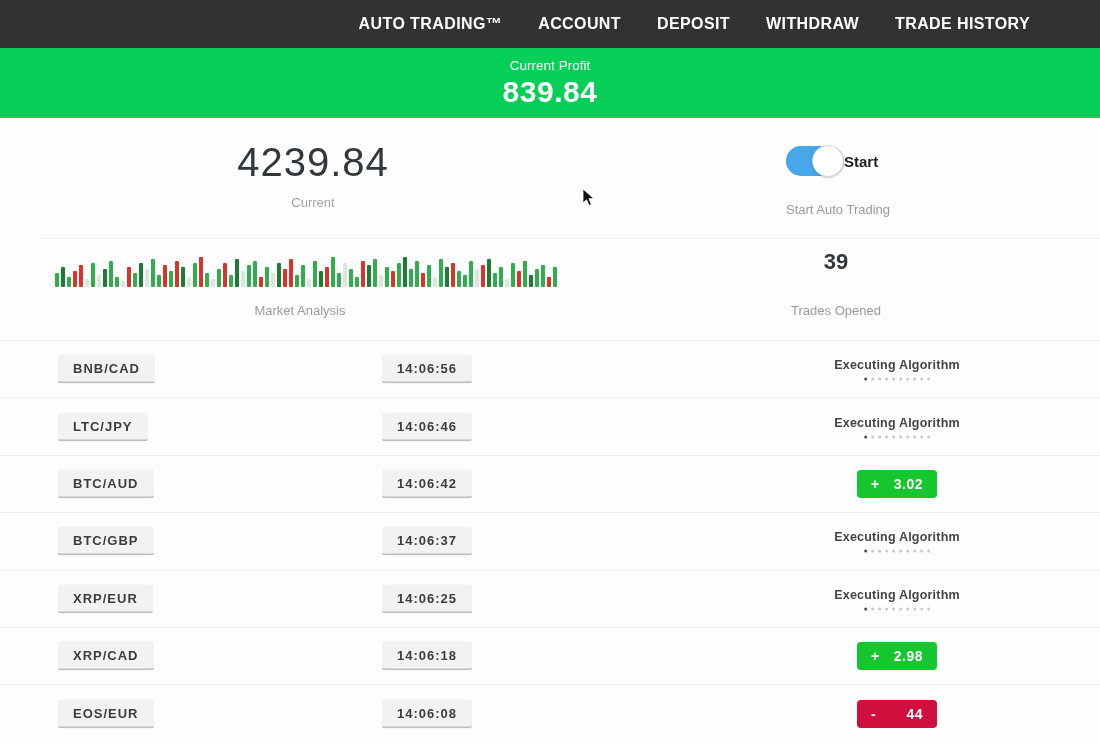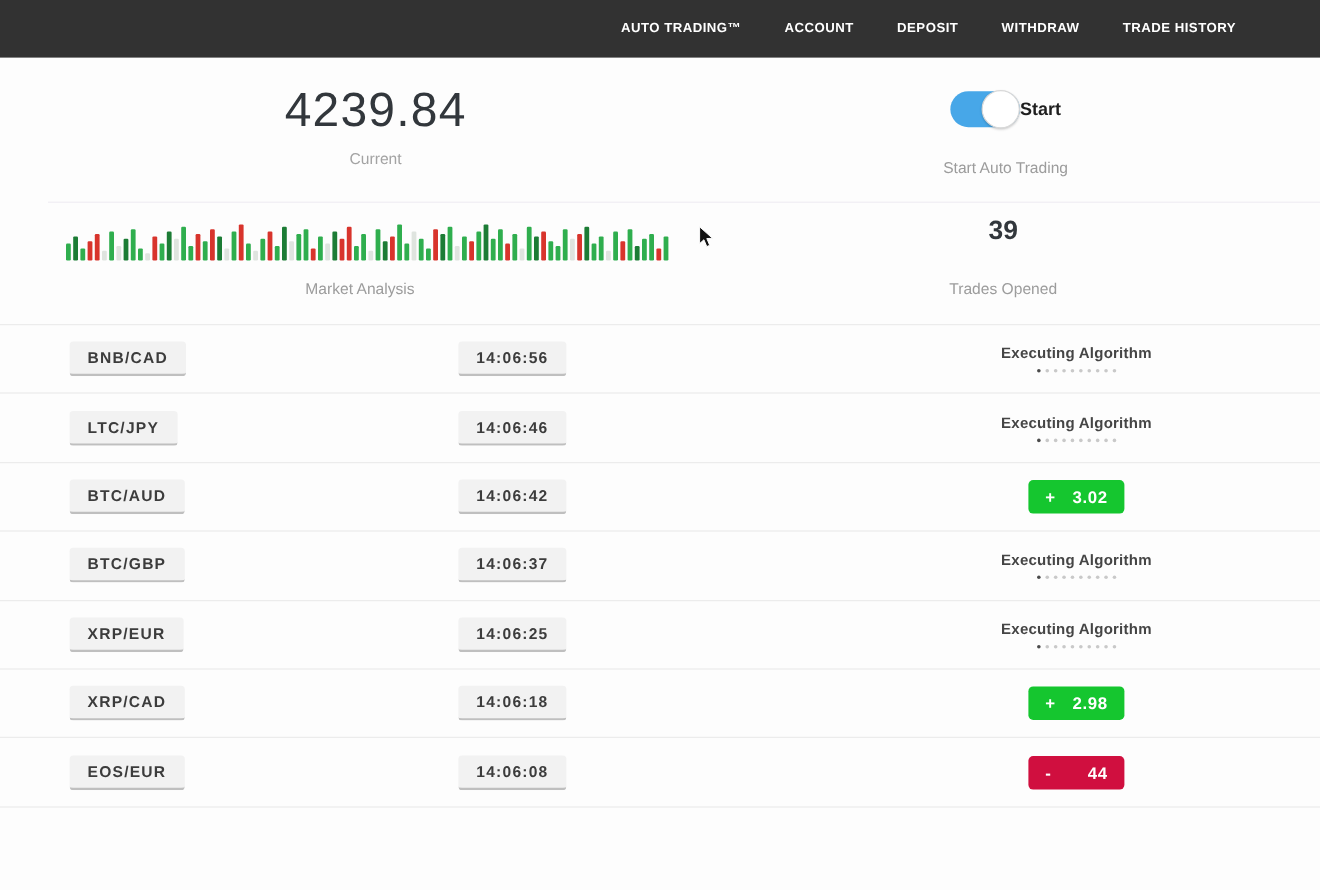--- a/index.html
+++ b/index.html
@@ -3,38 +3,38 @@
 <meta charset="utf-8">
 <style>
   * { margin:0; padding:0; box-sizing:border-box; }
   html,body { width:1100px; height:742px; overflow:hidden; background:#fff;
     font-family:"Liberation Sans", sans-serif; }
   .page { position:relative; width:1100px; height:742px; background:#fdfdfd; }
 
   
   .nav { height:48px; background:#323232; display:flex; align-items:center;
     justify-content:flex-end; padding-right:70px; gap:36px; }
-  .nav-item { color:#ffffff; font-size:11px; font-weight:700; letter-spacing:.4px;
+  .nav-item { color:#ffffff; font-size:16px; font-weight:700; letter-spacing:.4px;
     cursor:pointer; white-space:nowrap; }
 
   
   .banner { height:70px; background:#06cf58; color:#fff; text-align:center;
     display:flex; flex-direction:column; justify-content:center; gap:2px; }
   .banner-title { font-size:13.5px; font-weight:400; }
   .banner-value { font-size:30px; font-weight:700; letter-spacing:.5px; }
 
   
   .stats1 { position:relative; height:120px; }
   .balance-block { position:absolute; left:313px; top:22px; transform:translateX(-50%);
     text-align:center; }
   .balance-value { font-size:40px; font-weight:400; color:#32373c; letter-spacing:1px; }
   .balance-label { margin-top:10px; font-size:13px; color:#a3a3a3; }
   .autotrade-block { position:absolute; left:838px; top:28px; transform:translateX(-50%);
     text-align:center; }
-  .toggle-row { display:flex; align-items:center; justify-content:center; }
+  .toggle-row { display:flex; align-items:center; justify-content:flex-start; }
   .toggle { position:relative; width:58px; height:30px; border-radius:15px;
     background:#47a7e8; cursor:pointer; }
   .toggle-knob { position:absolute; right:0px; top:-1px; width:32px; height:32px;
     border-radius:50%; background:#fff; border:1px solid #d9d9d9;
     box-shadow:0 1px 2px rgba(0,0,0,.2); }
   .toggle-label { font-size:15px; font-weight:700; color:#1f1f1f; }
   .autotrade-caption { margin-top:26px; font-size:13px; color:#9c9c9c; }
 
   .divider { margin-left:40px; border-top:1px solid #efedf3; }
 
@@ -82,20 +82,24 @@
 <div class="page">
 
   <nav class="nav" style="background: rgb(50, 50, 50);">
       <div class="nav-item">AUTO TRADING™</div>
       <div class="nav-item">ACCOUNT</div>
       <div class="nav-item">DEPOSIT</div>
       <div class="nav-item">WITHDRAW</div>
       <div class="nav-item">TRADE HISTORY</div>
     </nav>
 
+  <header class="banner" style="background: rgb(6, 207, 88);">
+    <div class="banner-title">Current Profit</div>
+    <div class="banner-value">839.84</div>
+  </header>
 
   <section class="stats1">
     <div class="balance-block">
       <div class="balance-value">4239.84</div>
       <div class="balance-label">Current</div>
     </div>
     <div class="autotrade-block">
       <div class="toggle-row">
         <div class="toggle" style="background: rgb(71, 167, 232);">
           <div class="toggle-knob"></div>

